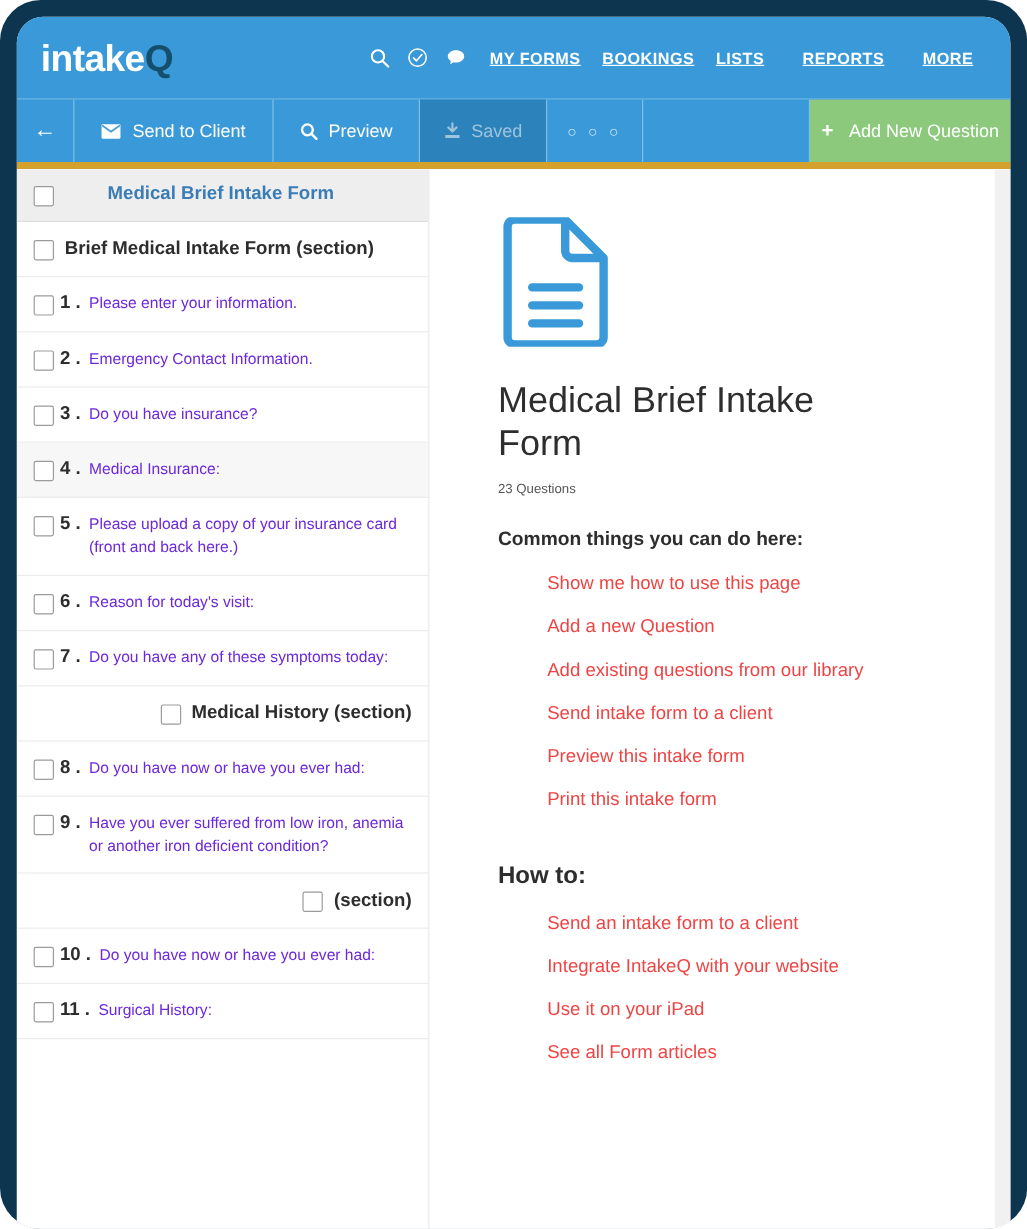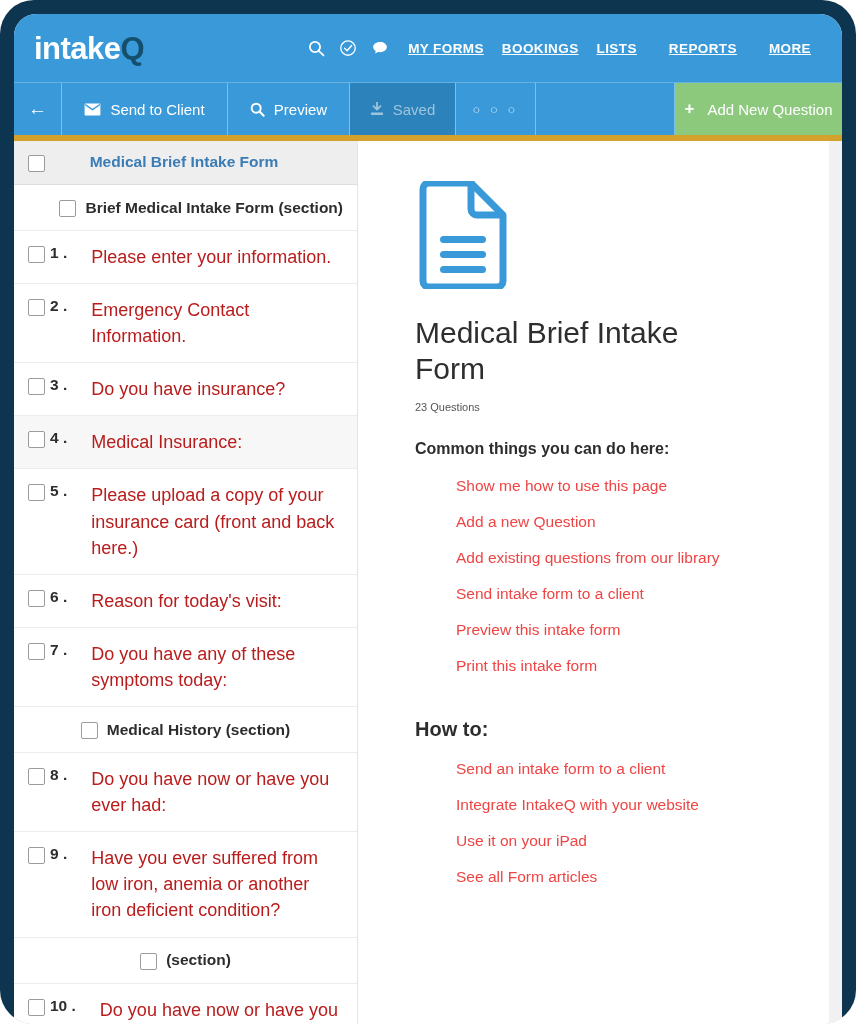--- a/index.html
+++ b/index.html
@@ -151,40 +151,40 @@
     margin-top: 2px;
   }
   .q-num {
     font-weight: bold;
     color: #2d2d2d;
     font-size: 15.5px;
     margin-left: 5px;
     flex: 0 0 auto;
   }
   .q-text {
-    color: #b91c1c;
-    font-size: 18px;
+    color: #6d28d9;
+    font-size: 13px;
     line-height: 1.45;
-    margin-left: 24px;
+    margin-left: 7px;
   }
   .q-row.header .title-main {
     flex: 1 1 auto;
     text-align: center;
     color: #3a7cb5;
     font-weight: bold;
     font-size: 15.5px;
     margin-right: 20px;
   }
   .sec-wrap {
     flex: 1 1 auto;
     display: flex;
     align-items: center;
-    justify-content: center;
-  }
-  .sec-wrap.left { justify-content: flex-end; }
+    justify-content: flex-end;
+  }
+  .sec-wrap.left { justify-content: flex-start; }
   .sec-label {
     font-weight: bold;
     color: #2d2d2d;
     font-size: 15.5px;
     margin-left: 9px;
   }
 
   
   .main {
     flex: 1 1 auto;

